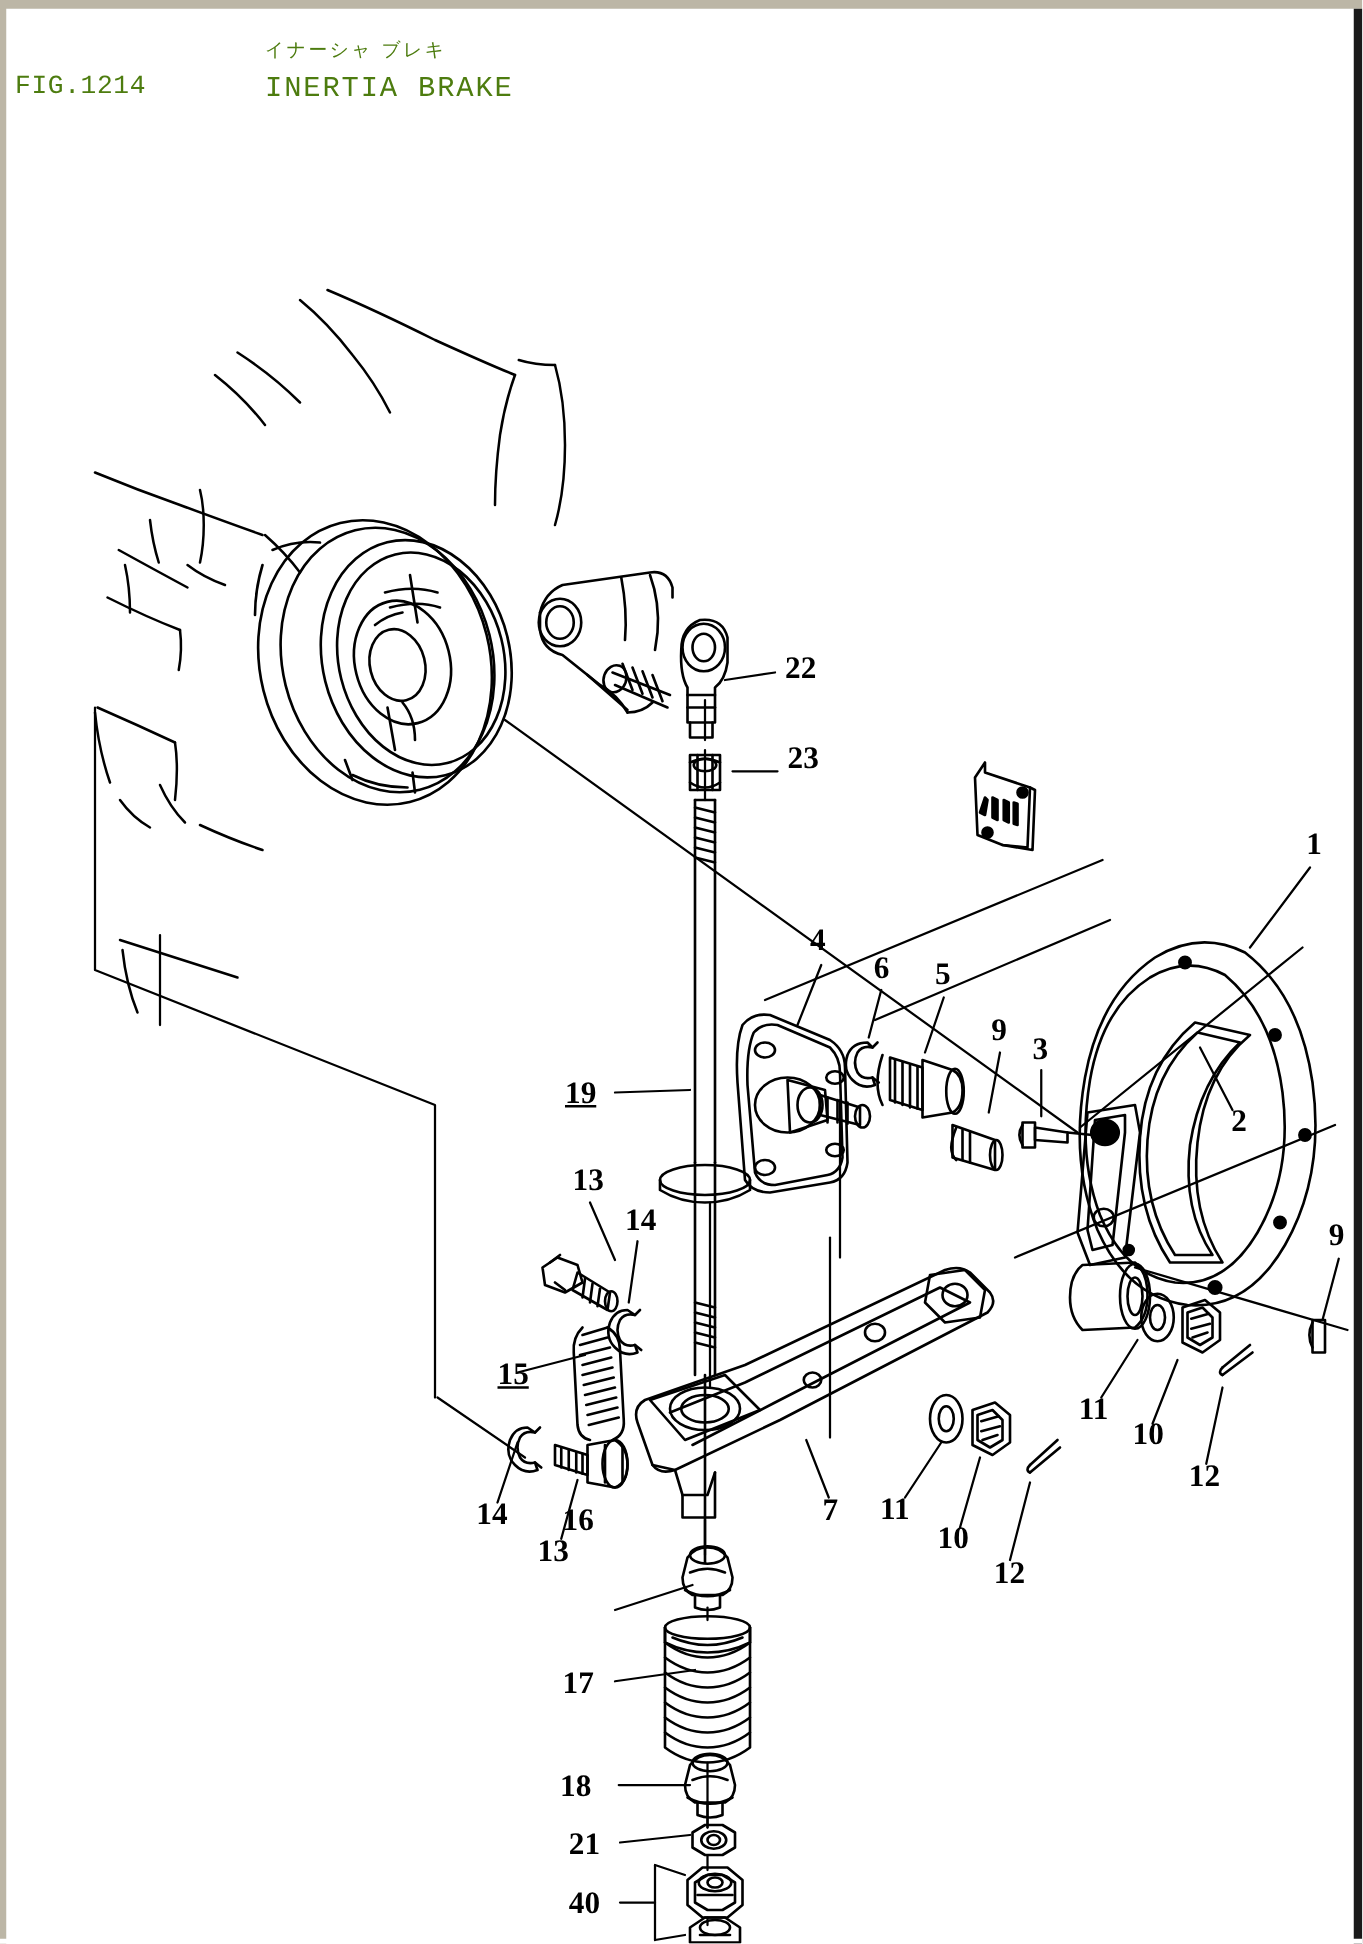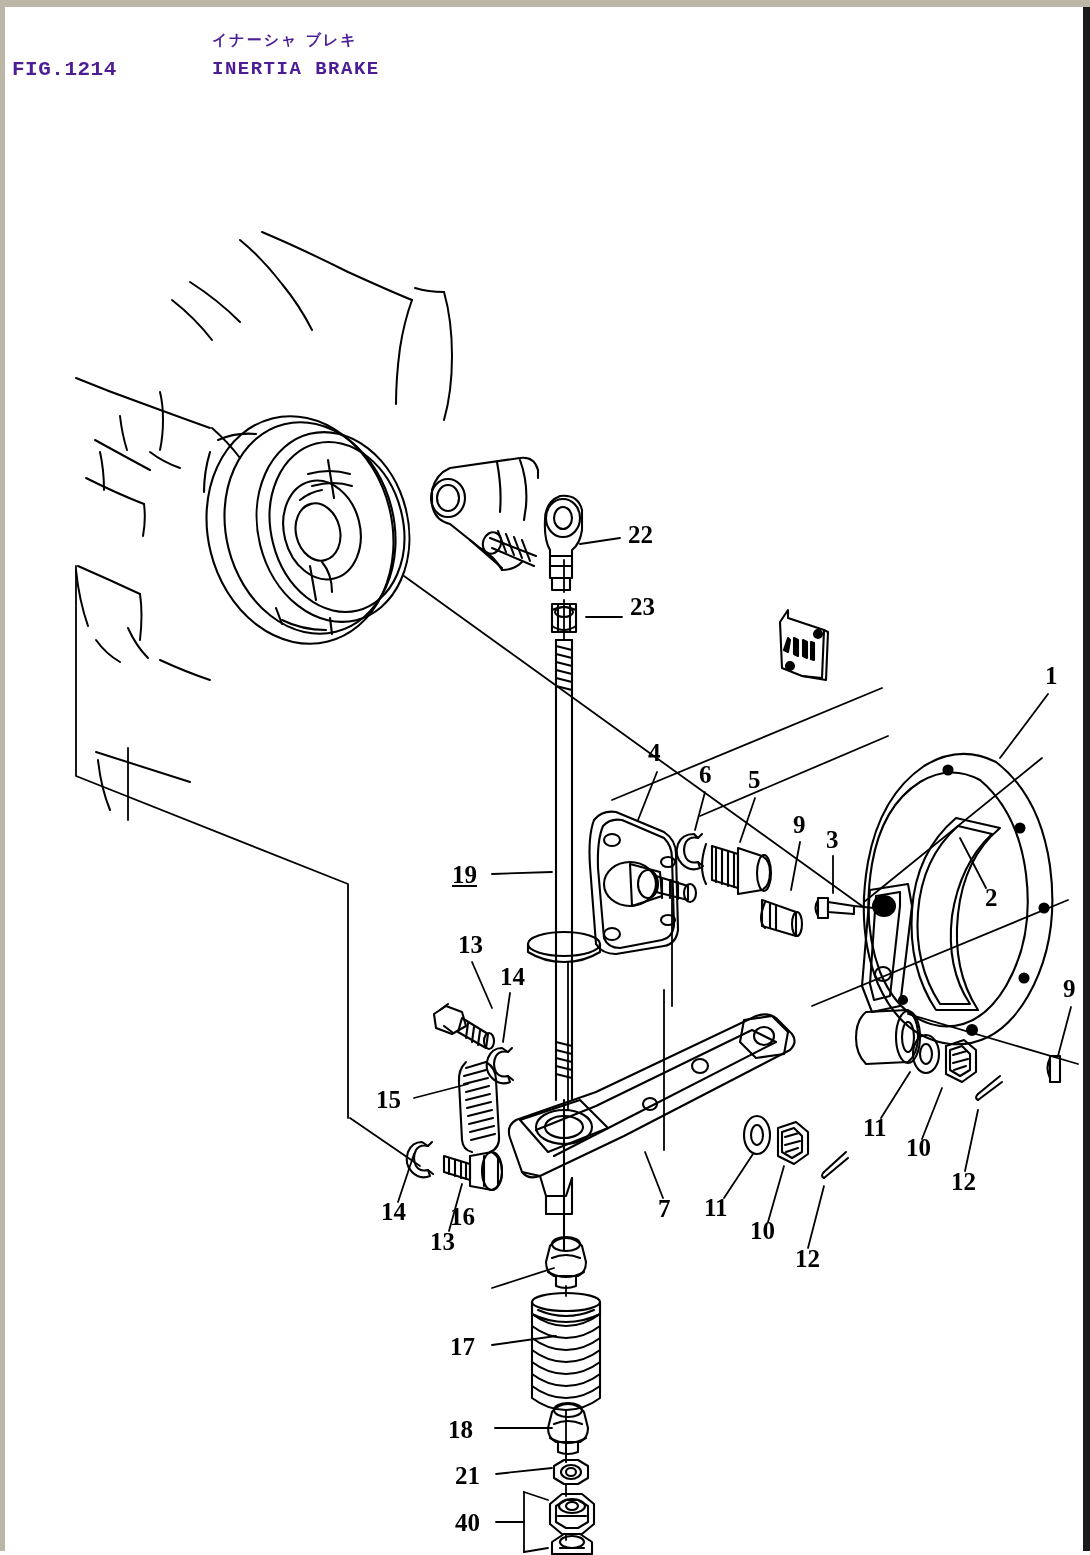--- a/index.html
+++ b/index.html
@@ -38,38 +38,38 @@
   #bottom-edge {
     position: absolute;
     left: 0; bottom: 0;
     width: 1090px; height: 4px;
     background: #ffffff;
   }
 
   
   .hdr {
     position: absolute;
-    color: #4c1d95;
-    font-weight: bold;
+    color: #4d7c0f;
+    font-weight: normal;
     white-space: nowrap;
     letter-spacing: 0.5px;
   }
   #fig-label {
     left: 12px; top: 58px;
     font-size: 21px;
   }
   #title-jp {
     left: 212px; top: 31px;
     font-size: 15px;
     font-family: "DejaVu Sans", sans-serif;
     letter-spacing: 2px;
   }
   #title-en {
     left: 212px; top: 58px;
-    font-size: 19px;
+    font-size: 23px;
     letter-spacing: 1.5px;
   }
 
   
   #drawing {
     position: absolute;
     left: 0; top: 0;
     width: 1090px; height: 1555px;
   }
   #drawing svg { display: block; }
@@ -527,21 +527,21 @@
   <div class="callout" style="left:750px;  top:1218px;">10</div>
   <div class="callout" style="left:906px;  top:1135px;">10</div>
   <div class="callout" style="left:704px;  top:1195px;">11</div>
   <div class="callout" style="left:863px;  top:1115px;">11</div>
   <div class="callout" style="left:795px;  top:1246px;">12</div>
   <div class="callout" style="left:951px;  top:1169px;">12</div>
   <div class="callout" style="left:458px;  top:932px;">13</div>
   <div class="callout" style="left:430px;  top:1229px;">13</div>
   <div class="callout" style="left:500px;  top:964px;">14</div>
   <div class="callout" style="left:381px;  top:1199px;">14</div>
-  <div class="callout" style="left:376px;  top:1087px;">15</div>
+  <div class="callout" style="left:398px;  top:1087px;text-decoration:underline;">15</div>
   <div class="callout" style="left:450px;  top:1204px;">16</div>
   <div class="callout" style="left:450px;  top:1334px;">17</div>
   <div class="callout" style="left:448px;  top:1417px;">18</div>
   <div class="callout" style="left:452px;  top:862px;text-decoration:underline;">19</div>
   <div class="callout" style="left:455px;  top:1510px;">40</div>
   <div class="callout" style="left:455px;  top:1463px;">21</div>
   <div class="callout" style="left:628px;  top:522px;">22</div>
   <div class="callout" style="left:630px;  top:594px;">23</div>
 
 </div>

